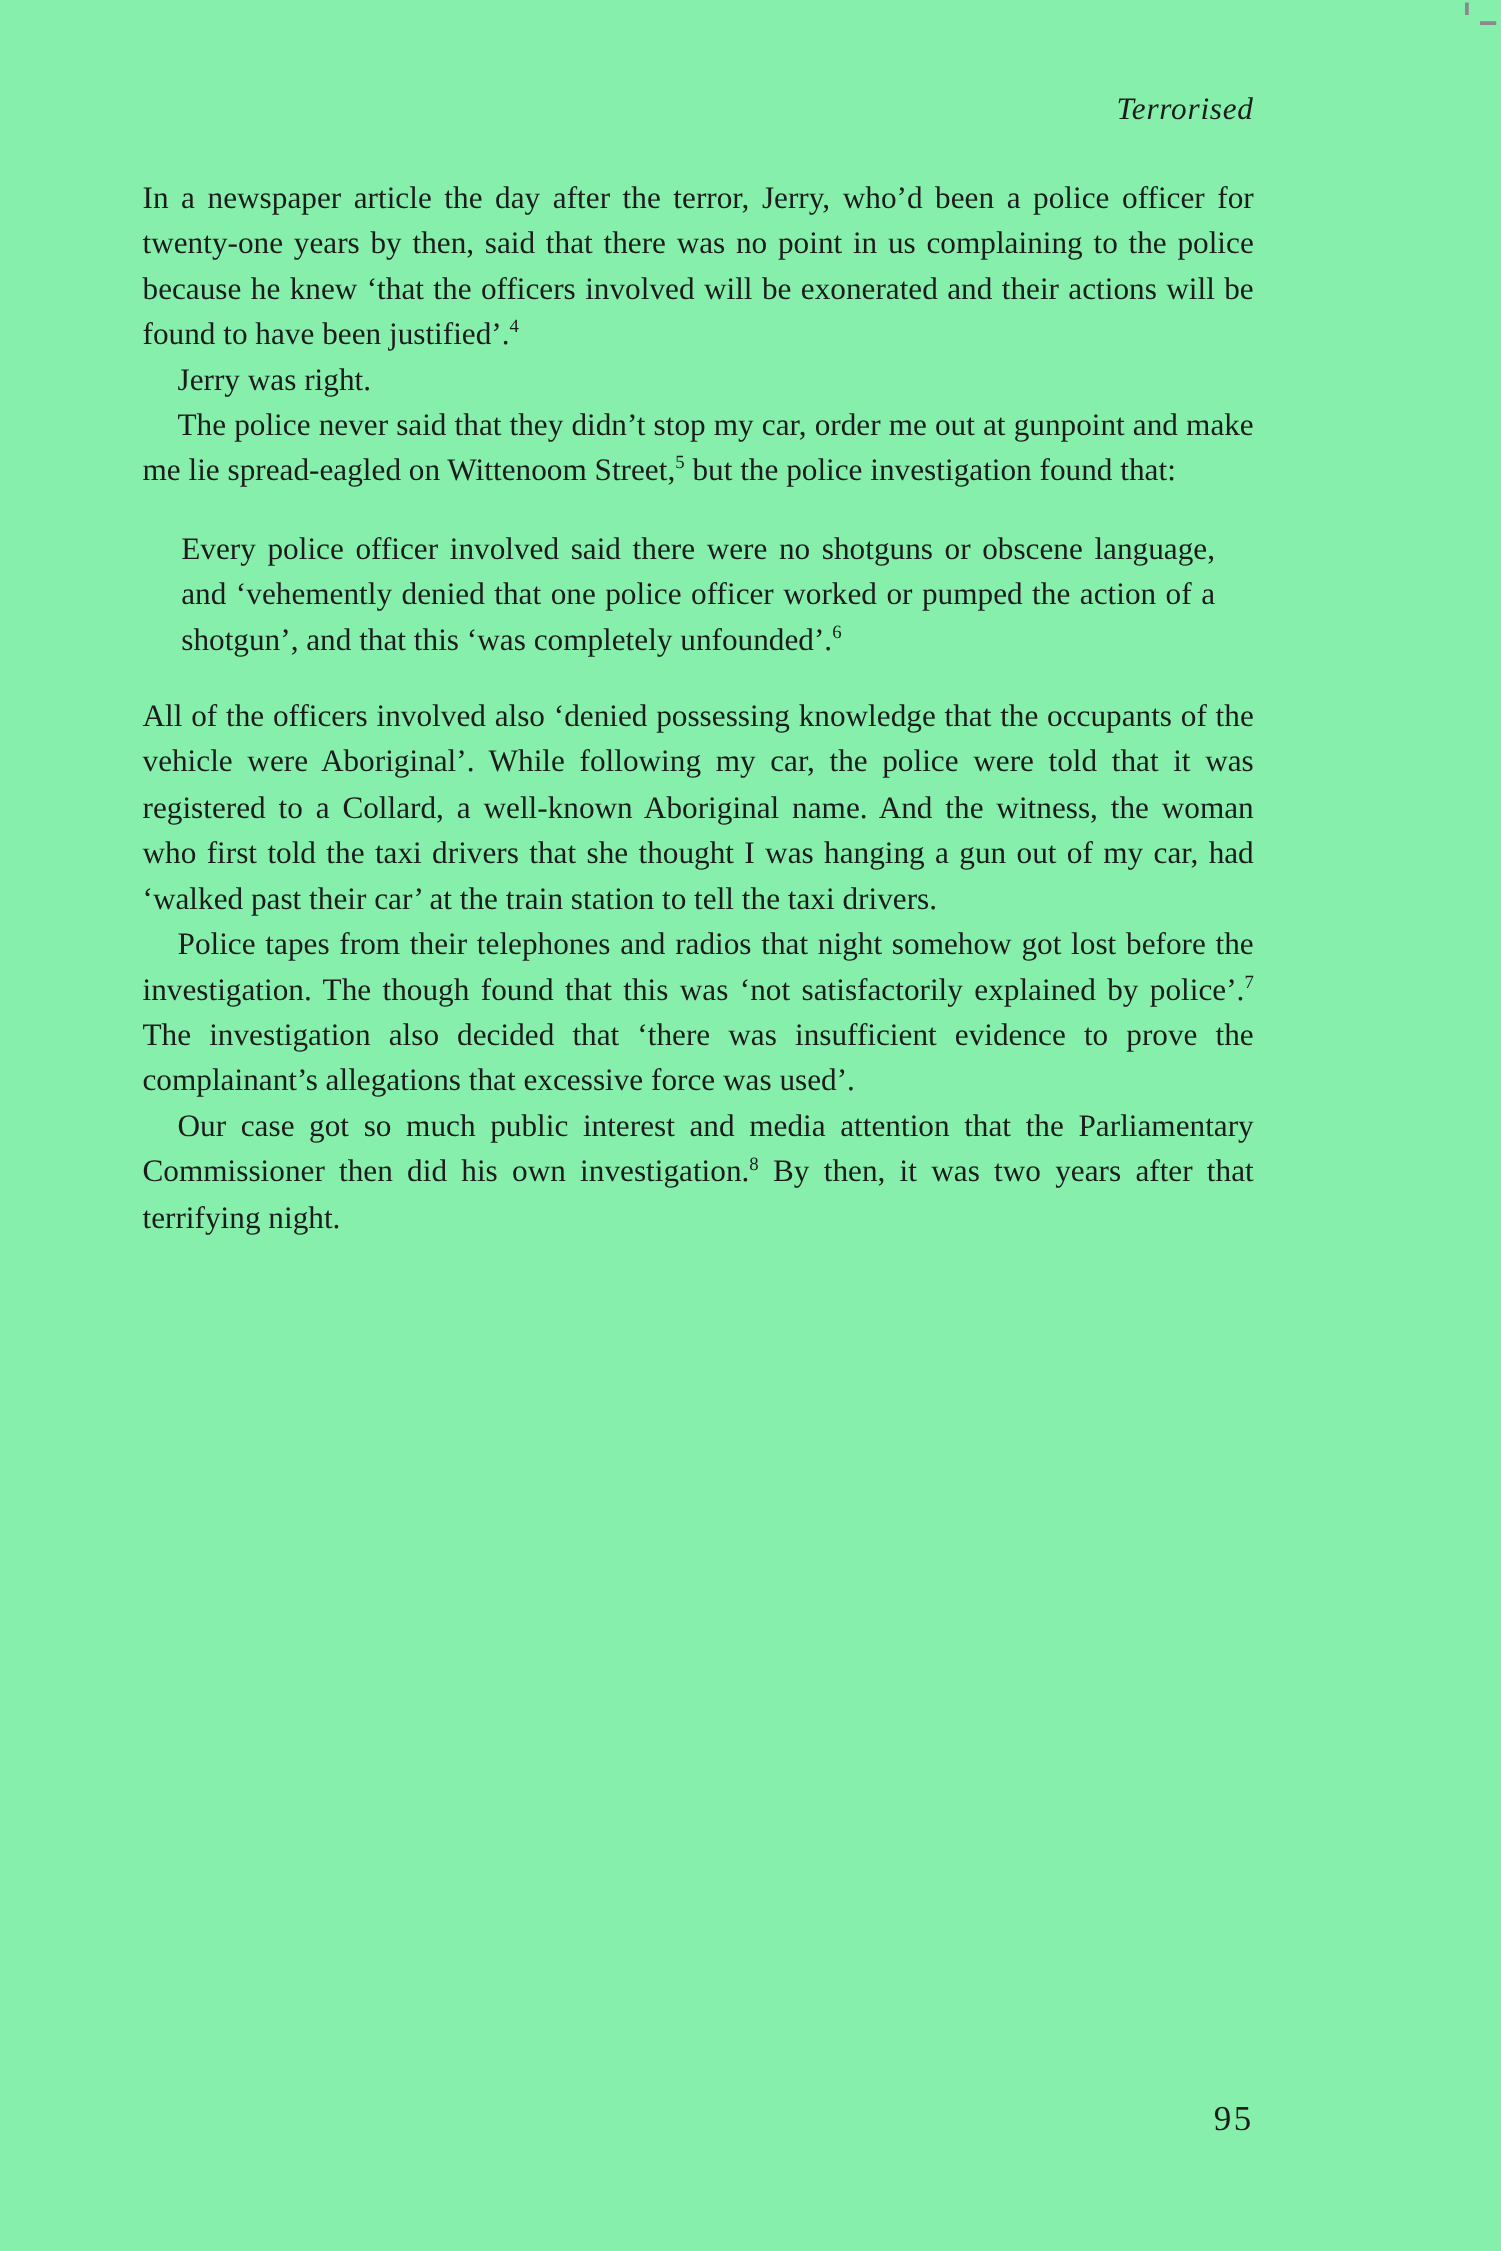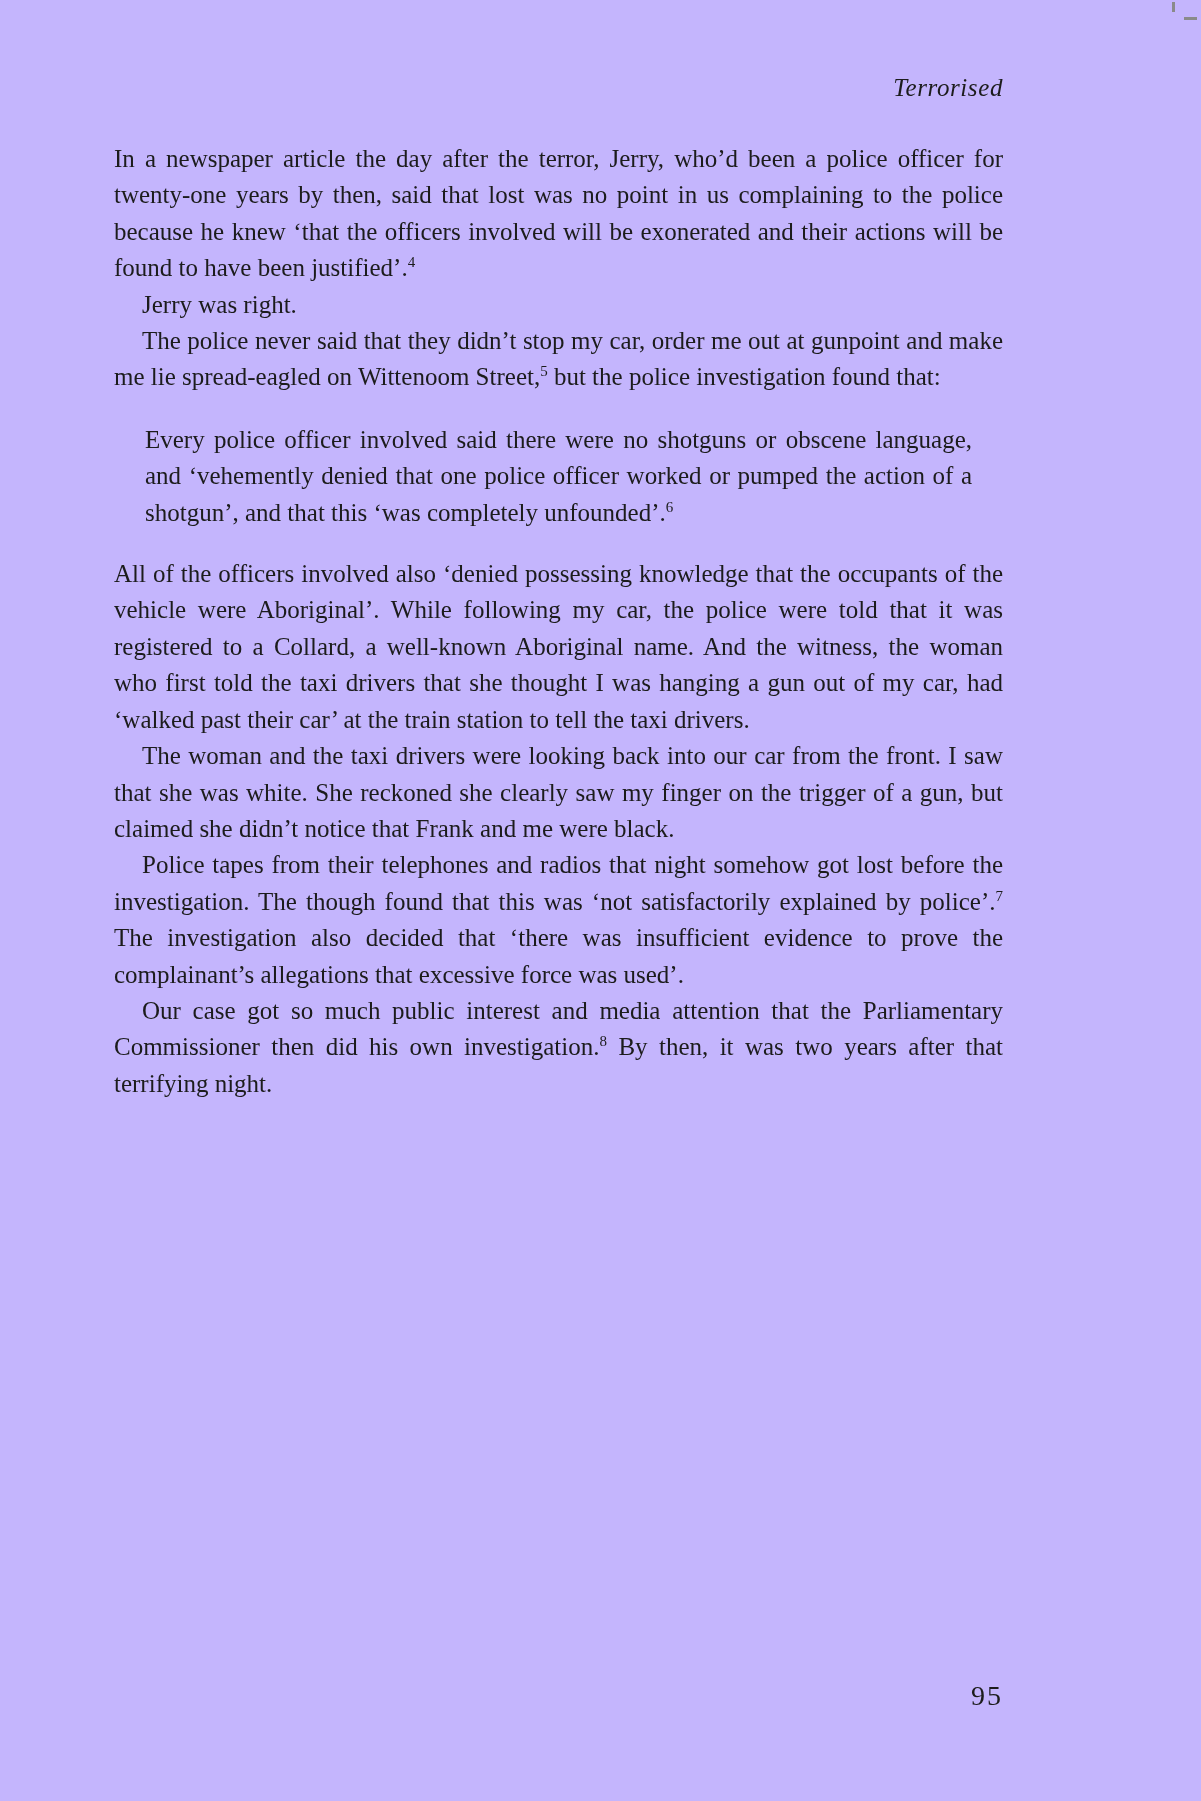--- a/index.html
+++ b/index.html
@@ -1,20 +1,20 @@
 <!DOCTYPE html>
 <html><head>
 <meta charset="utf-8">
 <style>
   html, body { margin: 0; padding: 0; background: #e8e8e8; }
   .page {
     position: relative;
     width: 1201px;
     height: 1801px;
-    background: #c4b5fd;
+    background: #86efac;
     font-family: "Liberation Serif", serif;
     color: #1c1c1c;
     overflow: hidden;
     margin: 0 auto;
   }
   .running-header {
     position: absolute;
     top: 74px;
     right: 198px;
     font-style: italic;
@@ -71,31 +71,30 @@
 
 <div class="page">
 
   <div class="artifact-v"></div>
   <div class="artifact-h"></div>
 
   <div class="running-header">Terrorised</div>
 
   <div class="content">
 
-    <p class="noindent"><span>In a newspaper article the day after the terror, Jerry, who’d been a police officer for twenty-one years by then, said that lost was no point in us complaining to the police because he knew ‘that the officers involved will be exonerated and their actions will be found to have been justified’.</span><sup>4</sup></p>
+    <p class="noindent"><span>In a newspaper article the day after the terror, Jerry, who’d been a police officer for twenty-one years by then, said that there was no point in us complaining to the police because he knew ‘that the officers involved will be exonerated and their actions will be found to have been justified’.</span><sup>4</sup></p>
 
     <p class="indent"><span>Jerry was right.</span></p>
 
     <p class="indent"><span>The police never said that they didn’t stop my car, order me out at gunpoint and make me lie spread-eagled on Wittenoom Street,</span><sup>5</sup><span> but the police investigation found that:</span></p>
 
     <blockquote><span>Every police officer involved said there were no shotguns or obscene language, and ‘vehemently denied that one police officer worked or pumped the action of a shotgun’, and that this ‘was completely unfounded’.</span><sup>6</sup></blockquote>
 
     <p class="noindent"><span>All of the officers involved also ‘denied possessing knowledge that the occupants of the vehicle were Aboriginal’. While following my car, the police were told that it was registered to a Collard, a well-known Aboriginal name. And the witness, the woman who first told the taxi drivers that she thought I was hanging a gun out of my car, had ‘walked past their car’ at the train station to tell the taxi drivers.</span></p>
 
-    <p class="indent"><span>The woman and the taxi drivers were looking back into our car from the front. I saw that she was white. She reckoned she clearly saw my finger on the trigger of a gun, but claimed she didn’t notice that Frank and me were black.</span></p>
 
     <p class="indent"><span>Police tapes from their telephones and radios that night somehow got lost before the investigation. The though found that this was ‘not satisfactorily explained by police’.</span><sup>7</sup><span> The investigation also decided that ‘there was insufficient evidence to prove the complainant’s allegations that excessive force was used’.</span></p>
 
     <p class="indent"><span>Our case got so much public interest and media attention that the Parliamentary Commissioner then did his own investigation.</span><sup>8</sup><span> By then, it was two years after that terrifying night.</span></p>
 
 
   </div>
 
   <div class="page-number">95</div>
 

